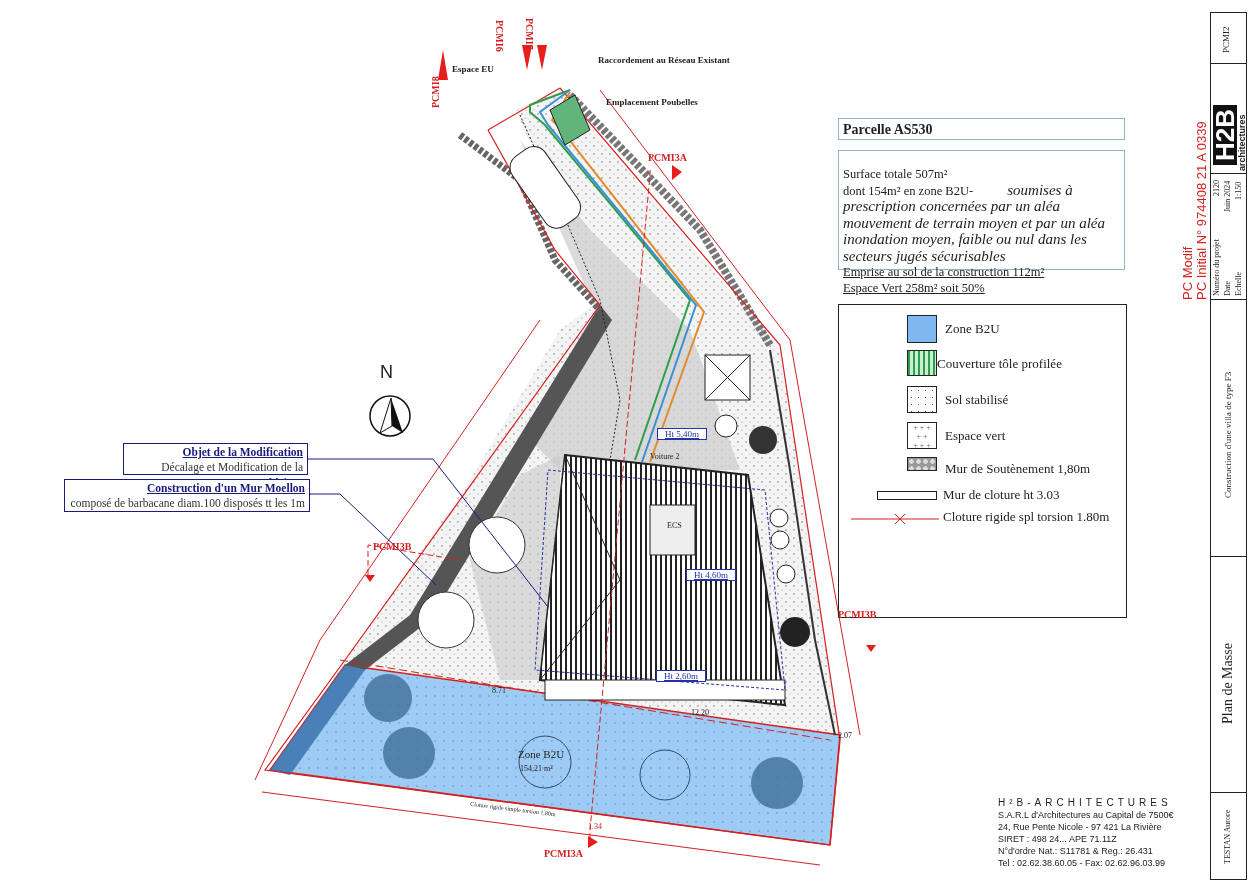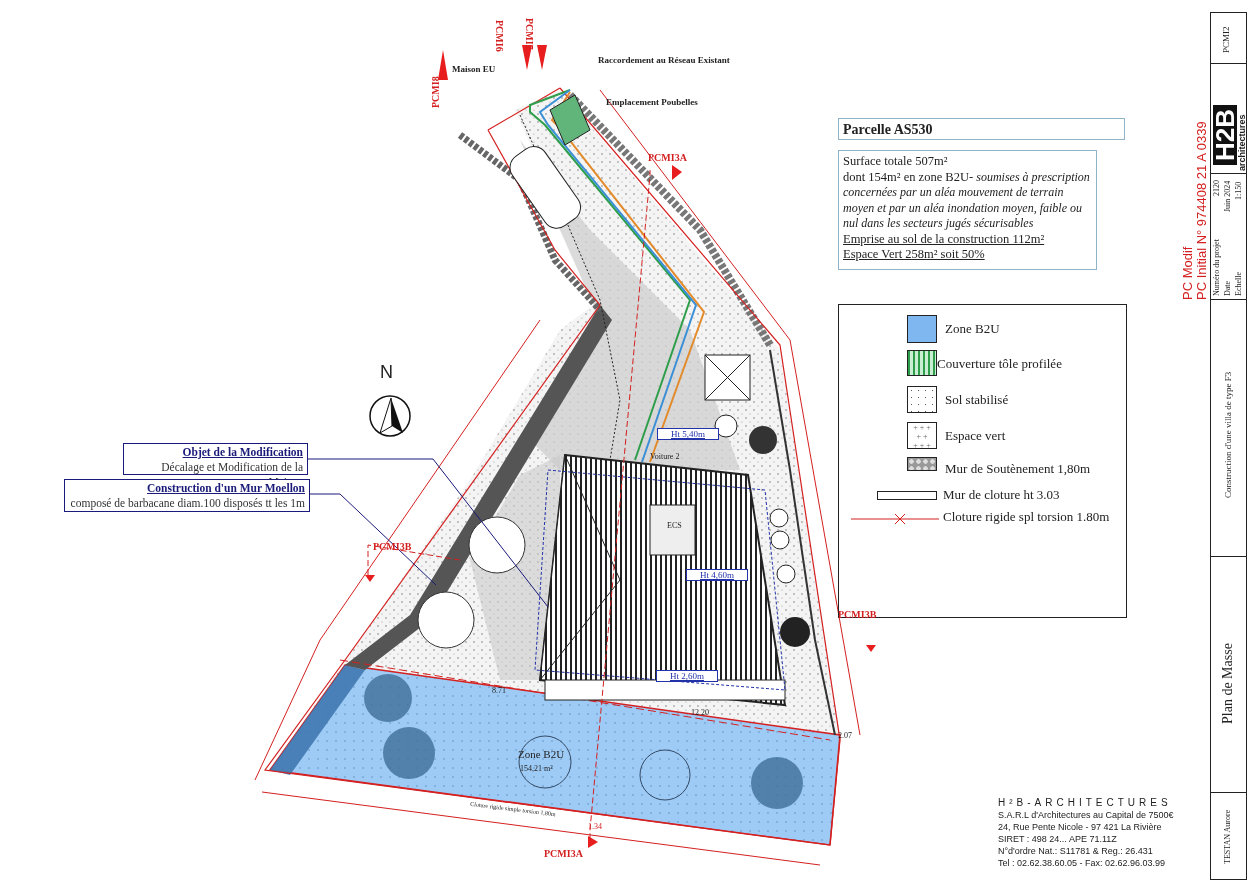--- a/index.html
+++ b/index.html
@@ -1,38 +1,38 @@
 <!DOCTYPE html>
 <html><head>
 <meta charset="utf-8">
 <style>
   html, body { margin:0; padding:0; background:#ffffff; }
   body { width:1253px; height:893px; position:relative; overflow:hidden; font-family:"Liberation Serif", serif; color:#222; }
   .abs { position:absolute; }
   svg.plan { position:absolute; left:0; top:0; }
   .parcel-title { left:838px; top:118px; width:287px; height:22px; border:1px solid #8fb3c8; font-weight:bold; font-size:14px; padding:2px 4px; box-sizing:border-box; line-height:17px; }
-  .parcel-info { left:838px; top:150px; width:259px; height:120px; border:1px solid #8fb3c8; font-size:12.5px; padding:3px 4px; box-sizing:border-box; line-height:15.5px; }
-  .parcel-info .it { font-style:italic; font-size:12px; }
+  .parcel-info { left:838px; top:150px; width:287px; height:120px; border:1px solid #8fb3c8; font-size:12.5px; padding:16px 4px; box-sizing:border-box; line-height:15.5px; }
+  .parcel-info .it { font-style:italic; font-size:15px;margin-left:31px; }
   .parcel-info .ul { text-decoration:underline; }
   .legend { left:838px; top:304px; width:289px; height:314px; border:1px solid #222; box-sizing:border-box; }
   .legend-row { position:absolute; left:0; width:289px; height:30px; font-size:13px; }
   .legend-row .lbl { position:absolute; top:6px; white-space:nowrap; }
   .sw { position:absolute; border:1px solid #222; box-sizing:border-box; }
   .callout { position:absolute; border:1px solid #1a1a7a; background:#fff; text-align:right; font-size:11.5px; padding:1px 4px; box-sizing:border-box; line-height:15px; color:#333; }
   .callout .hd { font-weight:bold; text-decoration:underline; color:#1a1a7a; }
   .north { left:380px; top:362px; font-family:"Liberation Sans", sans-serif; font-size:18px; }
   .tb { left:1210px; top:12px; width:37px; height:868px; border:1px solid #222; box-sizing:border-box; }
   .vtext { position:absolute; transform-origin:left top; transform:rotate(-90deg); white-space:nowrap; }
   .pc-red { color:#d42020; font-family:"Liberation Sans", sans-serif; font-size:13px; }
   .firm { left:998px; top:797px; font-family:"Liberation Sans", sans-serif; font-size:9px; line-height:12px; color:#222; }
   .firm .t { letter-spacing:4px; font-size:10px; }
   .tag { position:absolute; font-size:9px; white-space:nowrap; color:#222; }
   .red-lbl { position:absolute; color:#d42020; font-size:10px; font-weight:bold; white-space:nowrap; }
   .dim { position:absolute; color:#d42020; font-size:8px; white-space:nowrap;padding-left:43px; }
-  .blue-tag { position:absolute; border:1px solid #2233aa; background:#fff; color:#2233aa; font-size:9px; padding:0 13px; text-decoration:underline; white-space:nowrap; }
+  .blue-tag { position:absolute; border:1px solid #2233aa; background:#fff; color:#2233aa; font-size:9px; padding:0 7px; text-decoration:underline; white-space:nowrap; }
 </style>
 </head>
 <body>
 
 <svg class="plan" width="1253" height="893" viewBox="0 0 1253 893">
   <defs>
     <pattern id="dots" width="8" height="8" patternUnits="userSpaceOnUse">
       <rect width="8" height="8" fill="#f4f4f4"></rect>
         <circle cx="2" cy="2" r="0.7" fill="#666"></circle>
         <circle cx="6" cy="6" r="0.5" fill="#888"></circle>
@@ -171,21 +171,21 @@
   <div class="hd">Objet de la Modification</div>
   <div>Décalage et Modification de la Maison</div>
 </div>
 <div class="callout" style="left:64px;top:479px;width:246px;height:33px;">
   <div class="hd">Construction d'un Mur Moellon</div>
   <div>composé de barbacane diam.100 disposés tt les 1m</div>
 </div>
 
 <div class="abs north">N</div>
 
-<div class="tag" style="left:452px;top:64px;font-weight:bold">Maison EU</div>
+<div class="tag" style="left:452px;top:64px;font-weight:bold">Espace EU</div>
 <div class="tag" style="left:598px;top:55px;font-weight:bold">Raccordement au Réseau Existant</div>
 <div class="tag" style="left:606px;top:97px;font-weight:bold">Emplacement Poubelles</div>
 <div class="tag" style="left:518px;top:748px;font-size:11px">Zone B2U</div>
 <div class="tag" style="left:520px;top:764px;font-size:8px">154,21 m²</div>
 <div class="tag" style="left:470px;top:806px;font-size:6px;transform:rotate(7deg)">Cloture rigide simple torsion 1,80m</div>
 <div class="tag" style="left:650px;top:452px;font-size:8px">Voiture 2</div>
 <div class="tag" style="left:667px;top:521px;font-size:8px">ECS</div>
 
 <div class="blue-tag" style="left:657px;top:428px">Ht 5,40m</div>
 <div class="blue-tag" style="left:686px;top:569px">Ht 4,60m</div>

